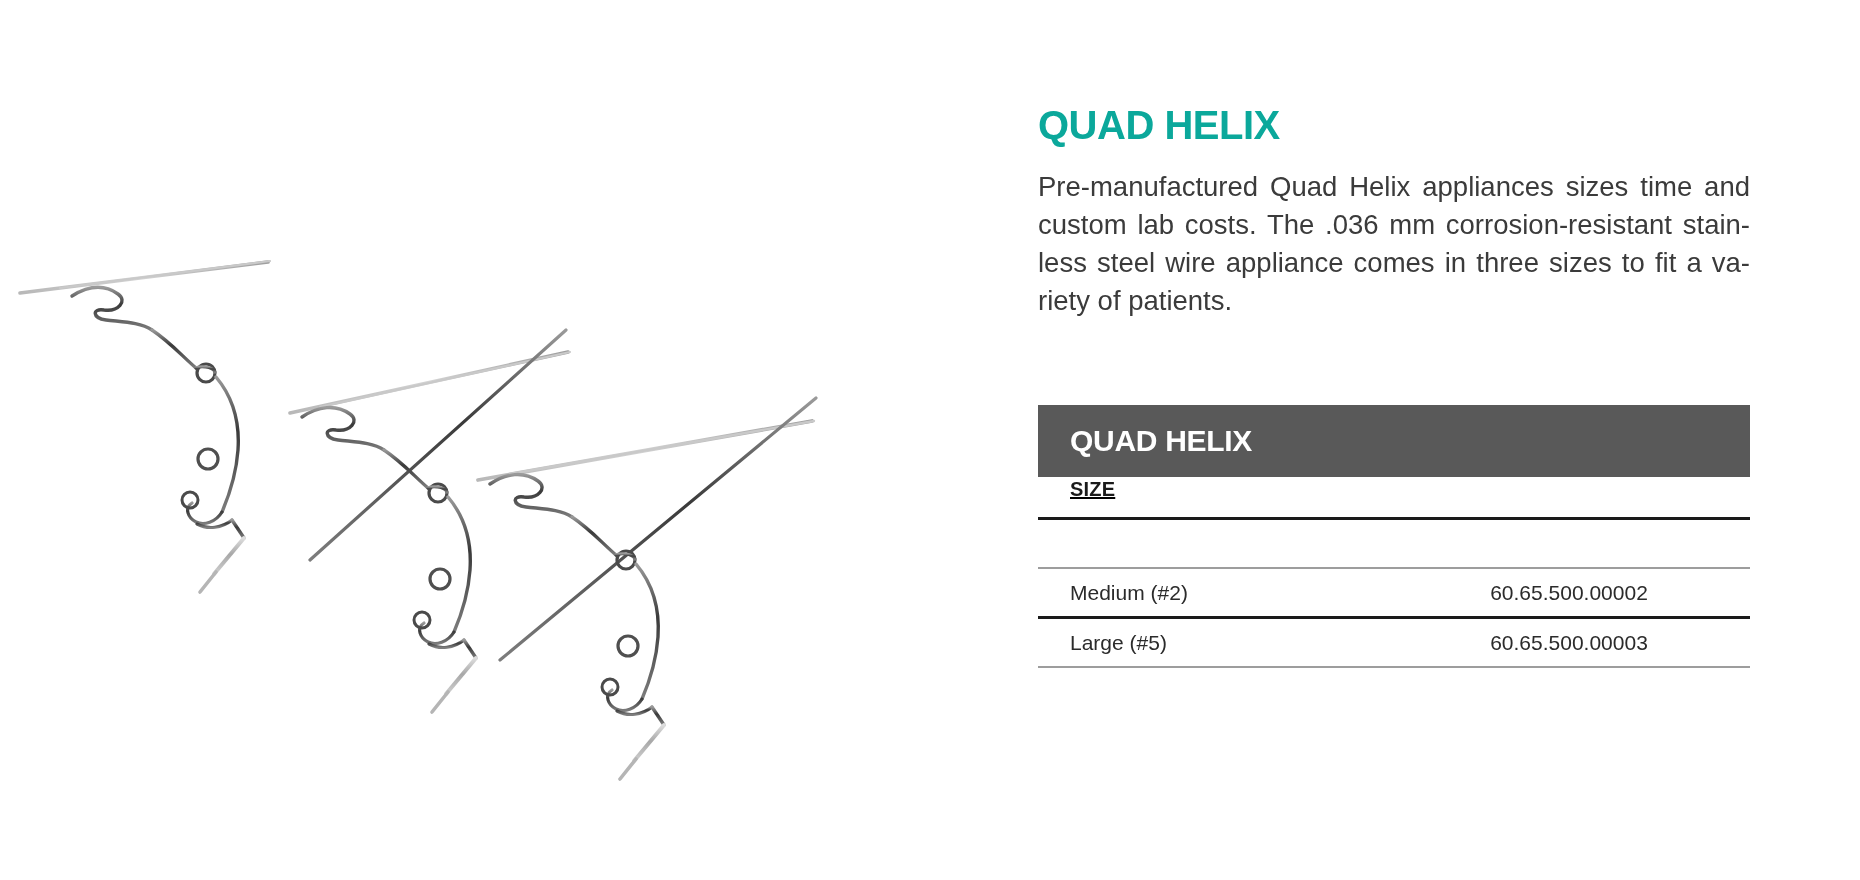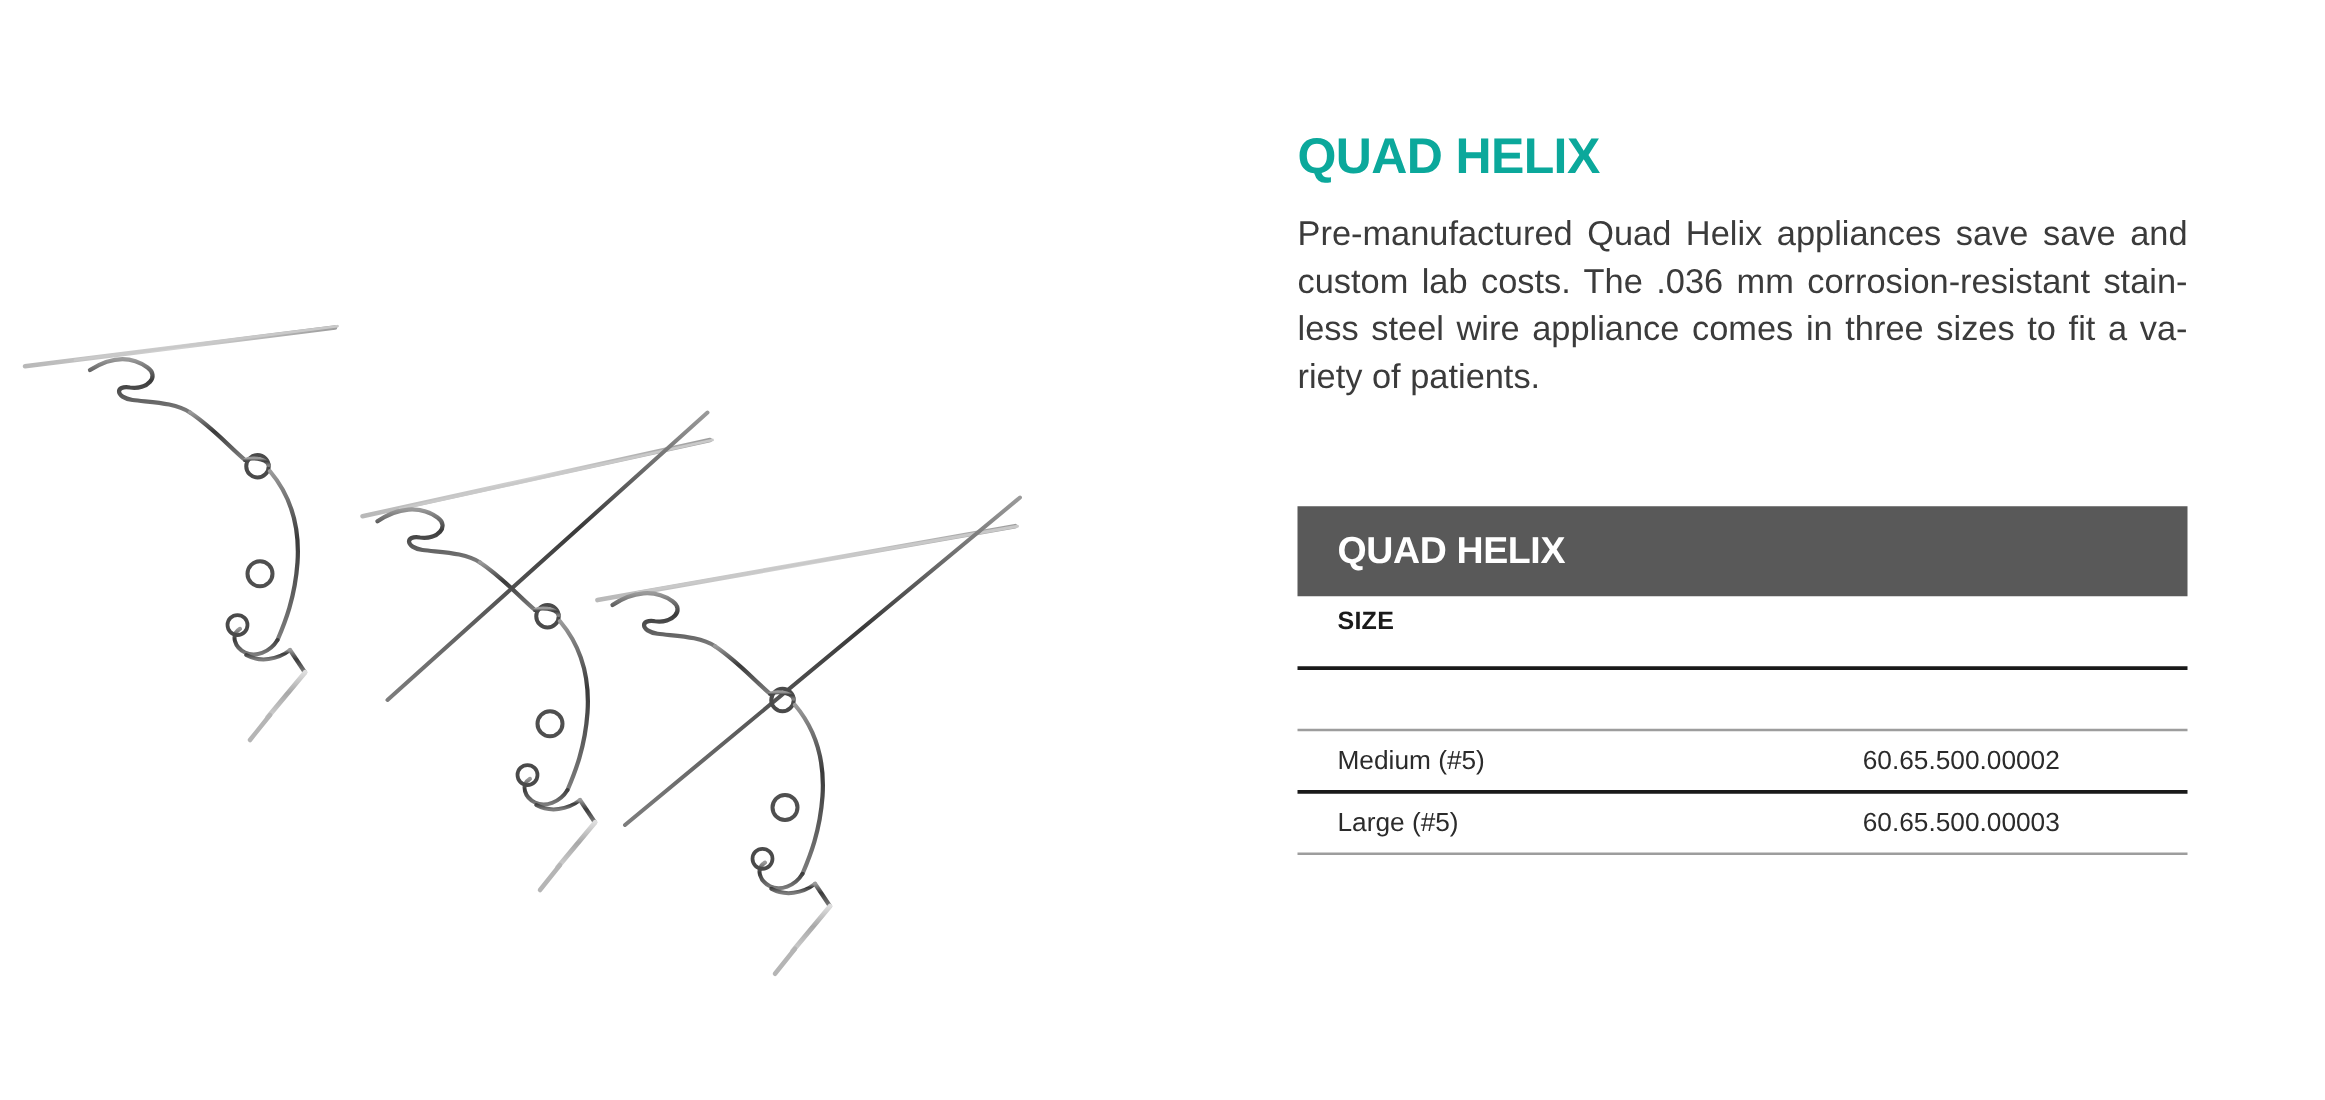--- a/index.html
+++ b/index.html
@@ -98,23 +98,24 @@
     font-size: 30px;
     font-weight: 700;
     letter-spacing: -0.3px;
     color: #ffffff;
     line-height: 1;
   }
 
   .spec-columns {
     display: flex;
     align-items: center;
-    height: 56px;
+    height: 40px;
     padding: 0 8px 16px 32px;
     box-sizing: border-box;
+    text-decoration: underline;
   }
   .col-size {
     flex: 0 0 340px;
     text-align: left;
   }
   .col-item {
     flex: 1 1 auto;
     text-align: center;
     padding-right: 14px;
   }
@@ -250,41 +251,41 @@
         <path d="M664,725 L634,761" stroke="url(#wireLight)" stroke-width="4"></path>
         <path d="M636,759 L620,779" stroke="#b5b5b5" stroke-width="3.6"></path>
       </g>
     </svg>
   </div>
 
   <div id="content">
 
     <h1 id="product-title">QUAD HELIX</h1>
 
-    <p id="product-description">Pre-manufactured Quad Helix appliances save save and custom lab costs. The .036 mm corrosion-resistant stain-less steel wire appliance comes in three sizes to fit a va-riety of patients.</p>
+    <p id="product-description">Pre-manufactured Quad Helix appliances sizes time and custom lab costs. The .036 mm corrosion-resistant stain-less steel wire appliance comes in three sizes to fit a va-riety of patients.</p>
 
     <div id="spec-table">
 
       <div id="spec-table-header">
         <span id="spec-table-header-title">QUAD HELIX</span>
       </div>
 
       <div class="spec-columns">
         <div class="col-size spec-head-cell">SIZE</div>
       </div>
 
       <div class="rule-heavy"></div>
 
       <div class="spec-row">
       </div>
 
       <div class="rule-light"></div>
 
       <div class="spec-row">
-        <div class="col-size spec-cell">Medium (#5)</div>
+        <div class="col-size spec-cell">Medium (#2)</div>
         <div class="col-item spec-cell">60.65.500.00002</div>
       </div>
 
       <div class="rule-heavy"></div>
 
       <div class="spec-row">
         <div class="col-size spec-cell">Large (#5)</div>
         <div class="col-item spec-cell">60.65.500.00003</div>
       </div>
 

